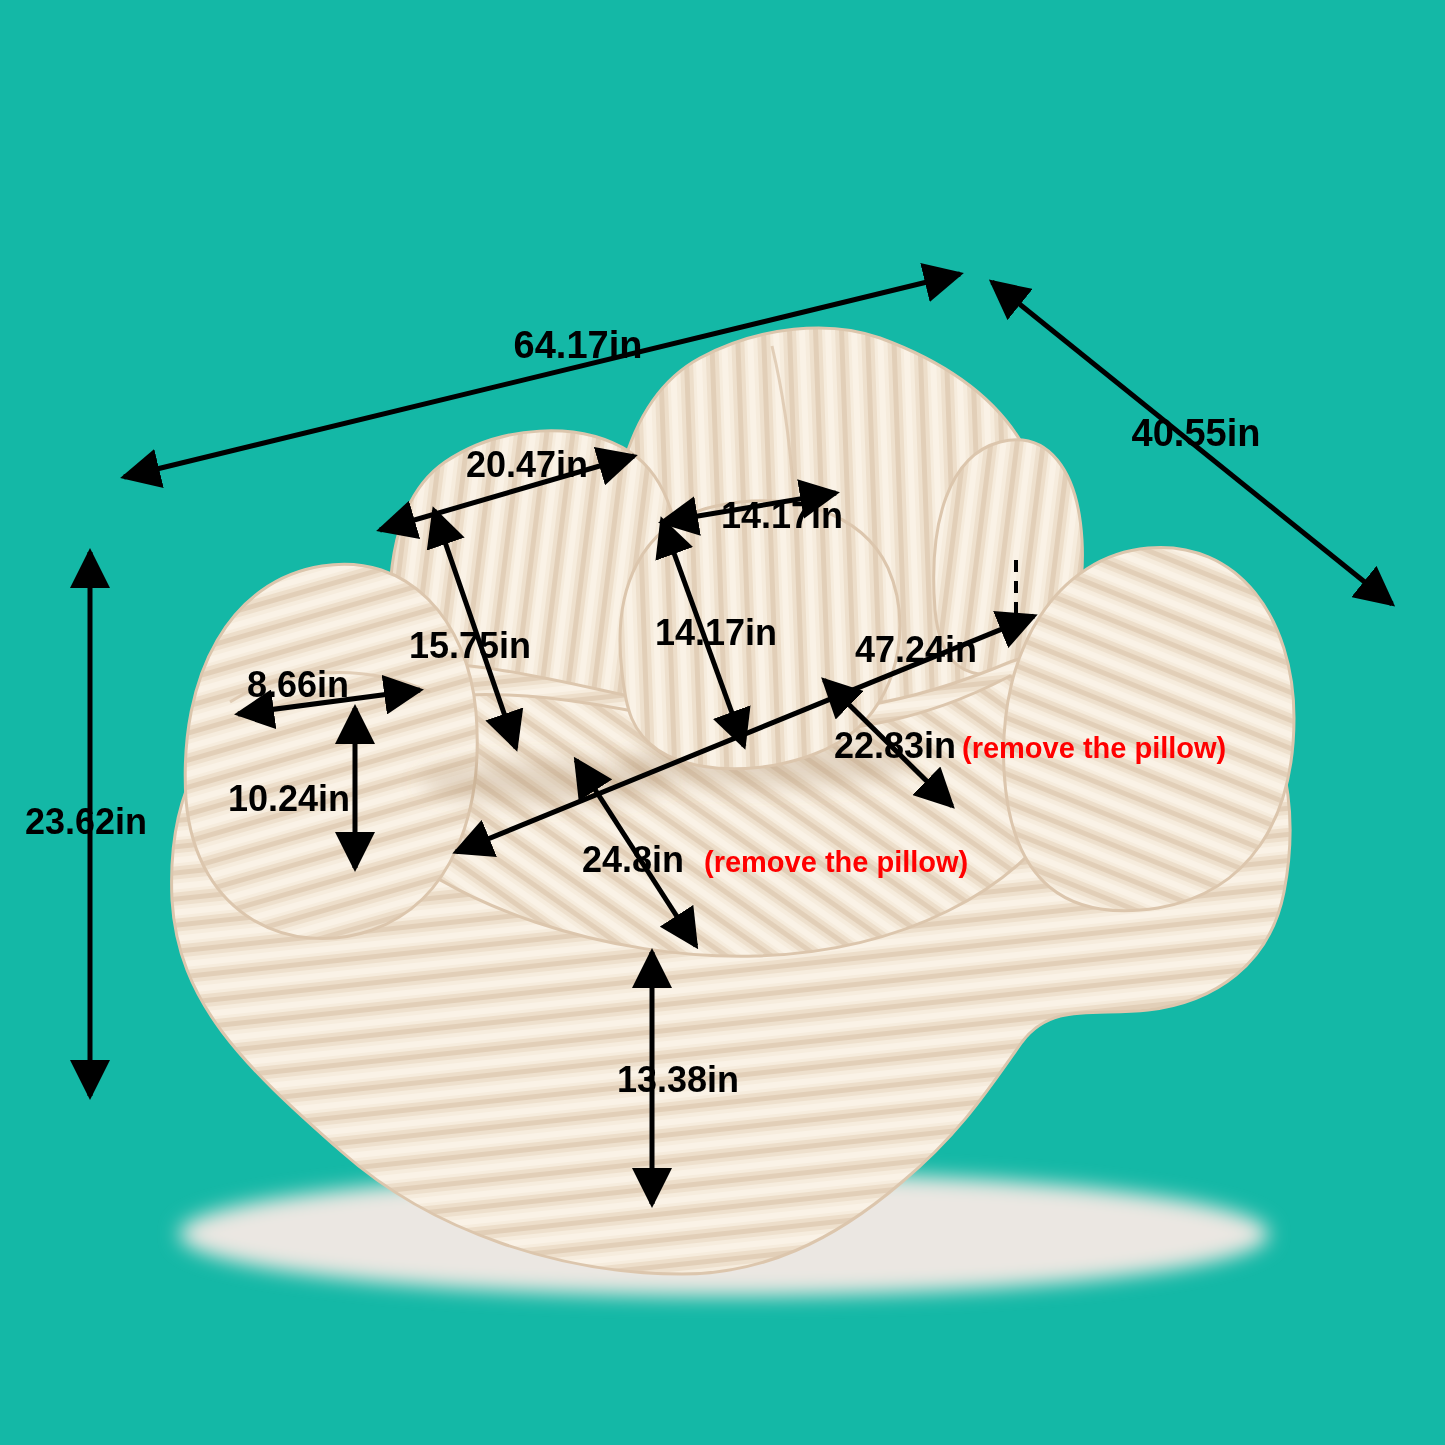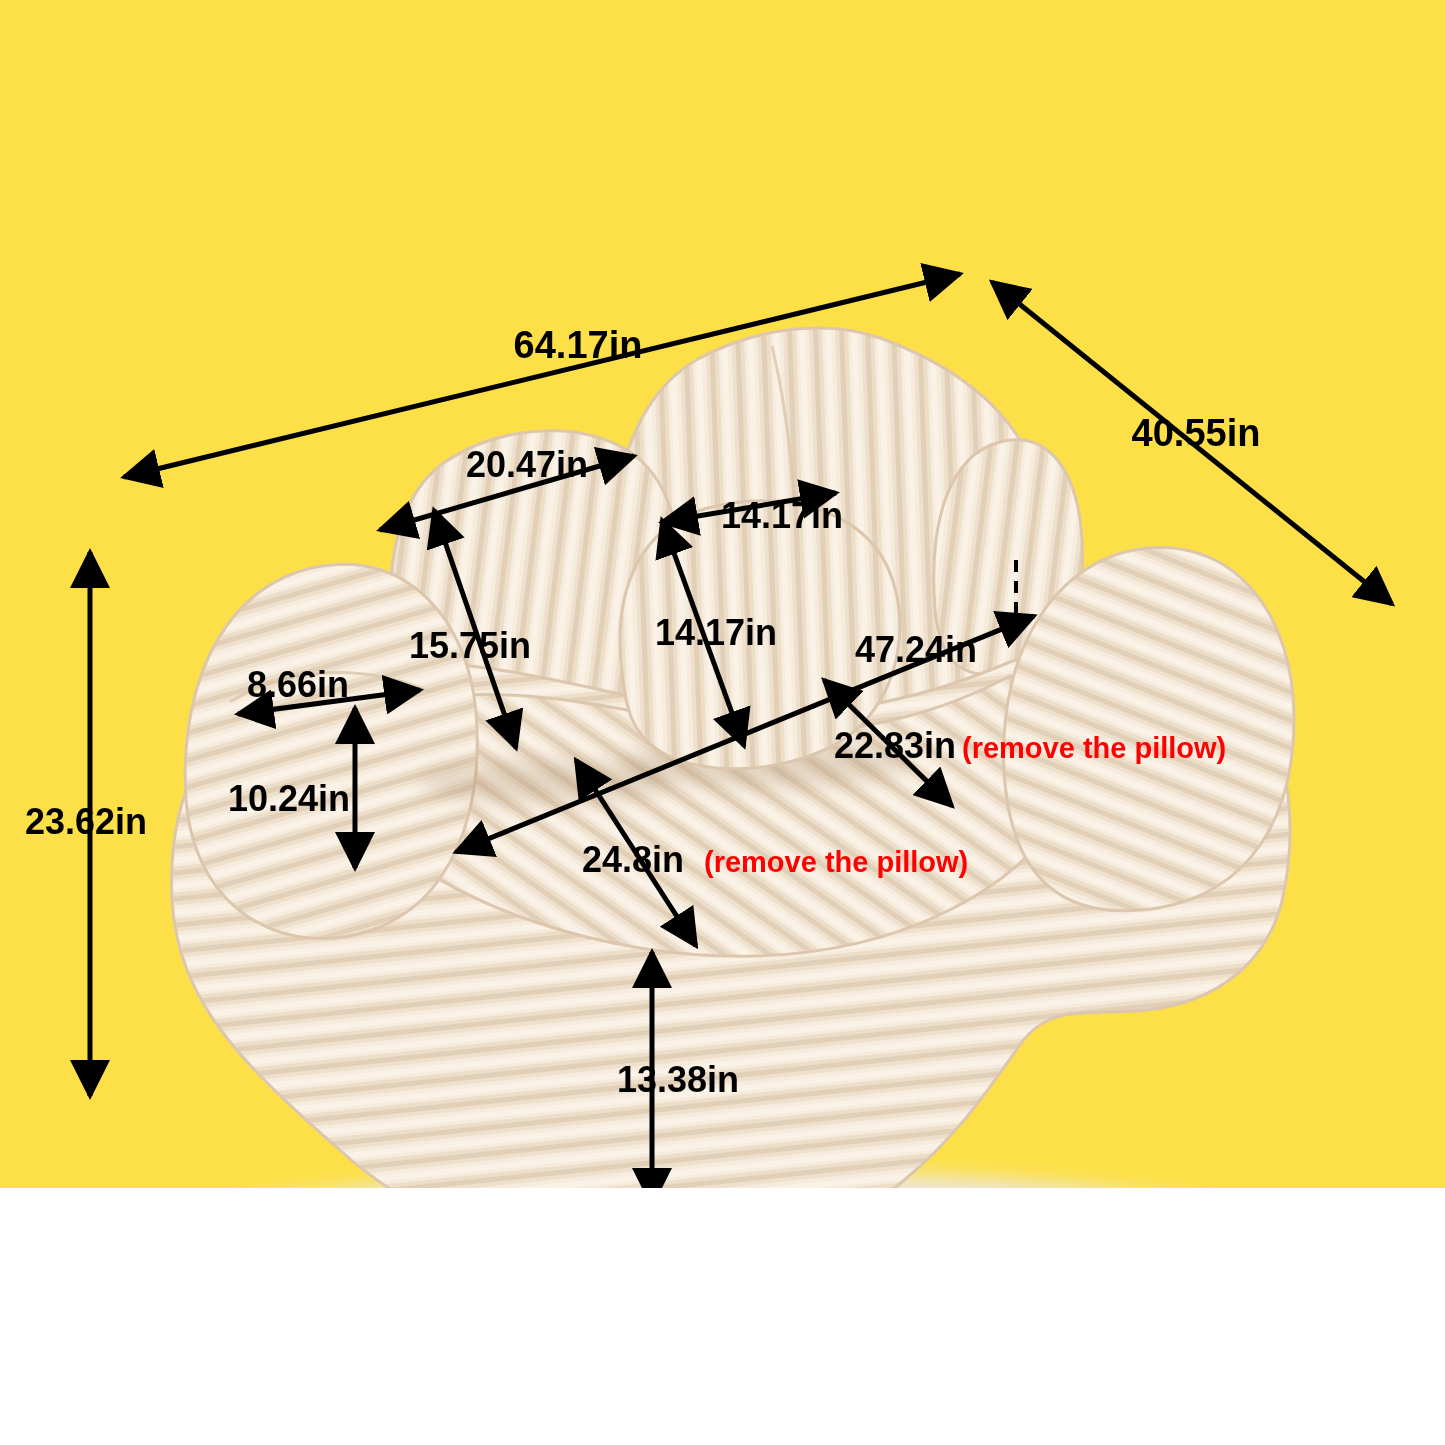--- a/index.html
+++ b/index.html
@@ -1,21 +1,21 @@
 <!DOCTYPE html>
 <html><head>
 <meta charset="utf-8">
 <style>
   * { box-sizing: border-box; }
   html, body { margin: 0; padding: 0; background: #ffffff; }
   .stage {
     position: relative;
     width: 1445px;
-    height: 1188px;
-    background: #fde047;
+    height: 1445px;
+    background: #14b8a6;
     overflow: hidden;
     font-family: "Liberation Sans", "DejaVu Sans", sans-serif;
   }
   svg { display: block; }
   .dim    { font: bold 36px "Liberation Sans","DejaVu Sans",sans-serif; fill: #000; }
   .dim-lg { font: bold 38px "Liberation Sans","DejaVu Sans",sans-serif; fill: #000; }
   .note   { font: bold 29px "Liberation Sans","DejaVu Sans",sans-serif; fill: #ff0000; }
   .arrow  { stroke: #000; stroke-width: 5; fill: none; }
   .dash   { stroke: #000; stroke-width: 4; stroke-dasharray: 12 9; fill: none; }
   .seam   { stroke: #dcc6ad; stroke-width: 3; fill: none; opacity: .8; }

